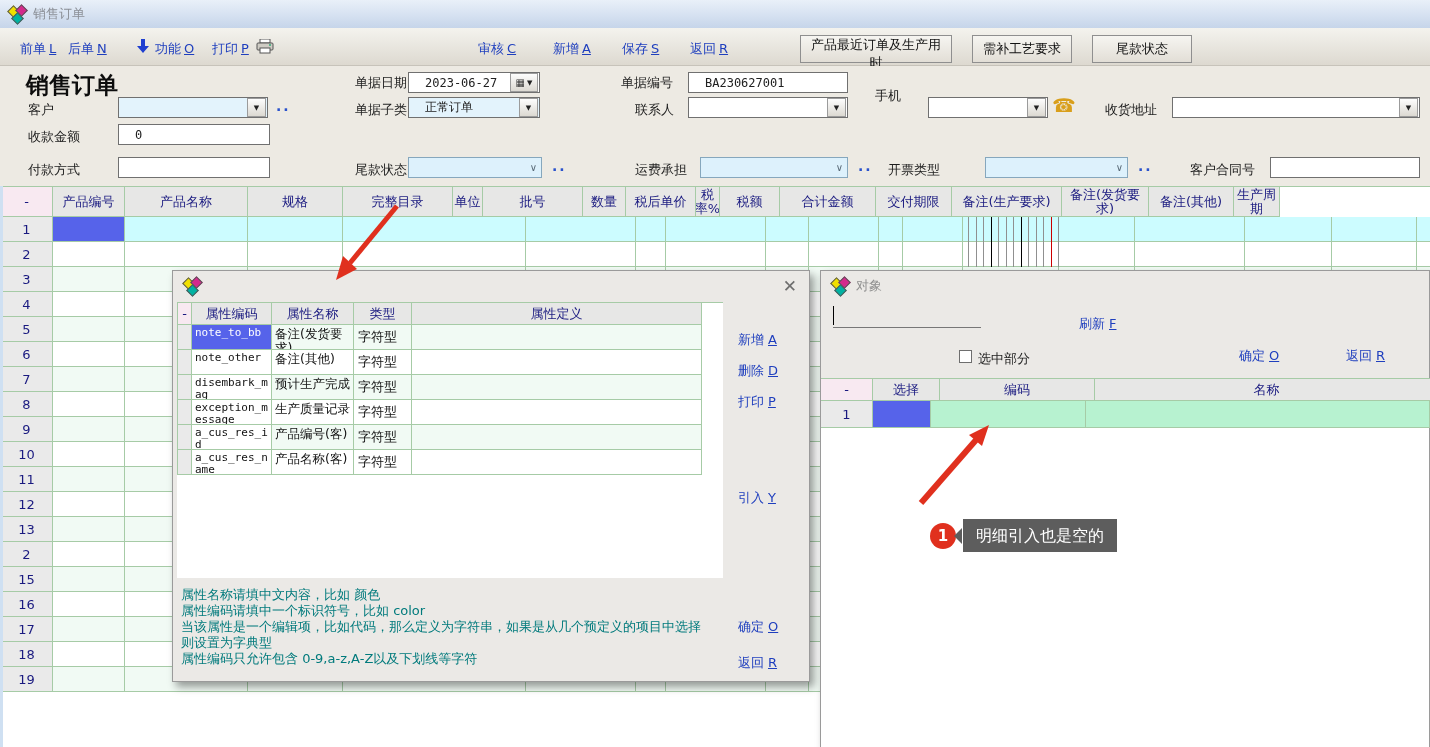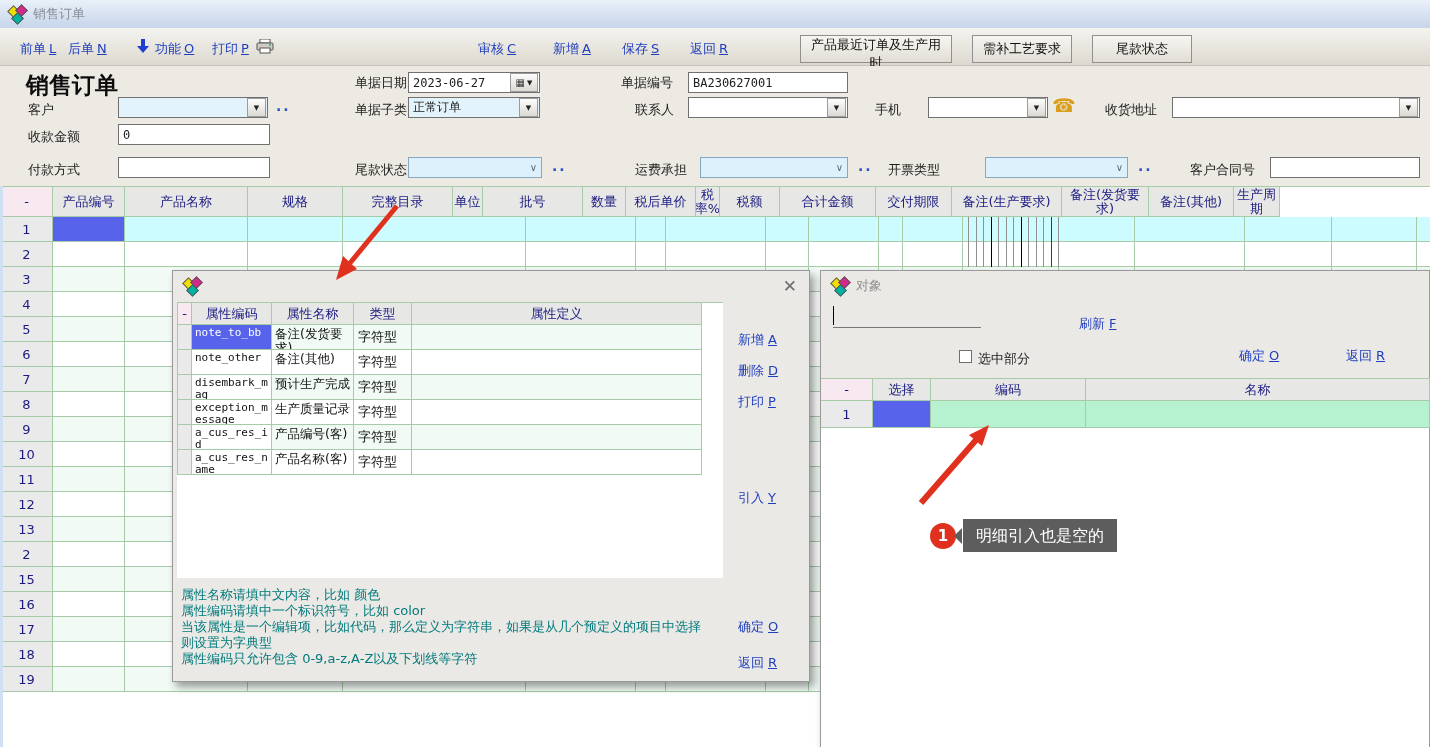--- a/index.html
+++ b/index.html
@@ -24,21 +24,21 @@
   .ticon{position:absolute;top:11px;}
   .tbtn{position:absolute;top:7px;height:28px;background:linear-gradient(#f6f5f1,#e2ded6);
     border:1px solid #8f8f8f;font-size:13px;color:#111;font-family:inherit;padding:0 6px;box-sizing:border-box;}
   
   .form-area{position:absolute;left:0;top:66px;width:1430px;height:120px;background:#edeae3;}
   .big-title{position:absolute;left:26px;top:4px;font-family:"Liberation Serif","DejaVu Serif",serif;
     font-weight:bold;font-size:23px;color:#0d0d0d;}
   .flabel{position:absolute;font-size:13px;color:#1d1d1d;white-space:nowrap;}
   .field{position:absolute;height:21px;box-sizing:border-box;border:1px solid #707070;background:#fff;
     display:flex;align-items:center;font-size:12px;}
-  .field .cv{flex:1;padding:0 4px;overflow:hidden;white-space:nowrap;}
+  .field .cv{flex:1;padding:0 16px;overflow:hidden;white-space:nowrap;}
   .combo{background:#e3f3fc;}
   .combo.white{background:#fff;}
   .cbtn{width:17px;height:17px;margin:1px;background:linear-gradient(#fdfdfd,#dcd9d2);
     border:1px solid #9b9b9b;display:flex;align-items:center;justify-content:center;
     font-size:7px;color:#222;flex:0 0 auto;}
   .cbtn.wide{width:26px;}
   .cal{font-size:10px;margin-right:2px;color:#333;}
   .fcombo{background:#ddf1fc;border:1px solid #86a7bd;}
   .chev{width:15px;color:#5a6b78;font-size:10px;text-align:center;flex:0 0 auto;}
   .dots{position:absolute;color:#2a52cc;font-weight:bold;font-size:14px;letter-spacing:2px;}
@@ -169,21 +169,21 @@
     <span class="cv">正常订单</span>
       <span class="cbtn">▼</span>
   </div>
 
   <div class="flabel" style="left:635px;top:35px">联系人</div>
   <div class="field combo white" style="left:688px;top:31px;width:160px">
     <span class="cv"></span>
       <span class="cbtn">▼</span>
   </div>
 
-  <div class="flabel" style="left:875px;top:35px">手机</div>
+  <div class="flabel" style="left:875px;top:21px">手机</div>
   <div class="field combo white" style="left:928px;top:31px;width:120px">
     <span class="cv"></span>
       <span class="cbtn">▼</span>
   </div>
   <span class="phone-icon" style="left:1052px;top:30px">☎</span>
 
   <div class="flabel" style="left:1105px;top:35px">收货地址</div>
   <div class="field combo white" style="left:1172px;top:31px;width:248px">
     <span class="cv"></span>
       <span class="cbtn">▼</span>
@@ -738,21 +738,21 @@
       </div>
     <a class="dlink" style="left:258px;top:44px"><span>刷新</span><span class="k">F</span></a>
     <span class="chk" style="left:138px;top:79px"></span>
     <span class="flabel" style="left:157px;top:79px">选中部分</span>
     <a class="dlink" style="left:418px;top:76px"><span>确定</span><span class="k">O</span></a>
     <a class="dlink" style="left:525px;top:76px"><span>返回</span><span class="k">R</span></a>
   </div>
   <div style="position:absolute;left:0;top:107px;width:610px">
     <div class="o-head" id="objHead">
         <div class="o-c h pink" style="width: 52px;">-</div>
-        <div class="o-c h" style="width: 58px;">选择</div>
+        <div class="o-c h" style="width: 67px;">选择</div>
         <div class="o-c h" style="width: 155px;">编码</div>
         <div class="o-c h" style="width: 344px;">名称</div>
       </div>
     <div id="objBody">
         <div class="o-row">
           <div class="o-c num" style="width: 52px;">1</div>
           <div class="o-c selcell" style="width: 58px;"></div>
           <div class="o-c mint" style="width: 155px;"></div>
           <div class="o-c mint" style="width: 344px;"></div>
         </div>

